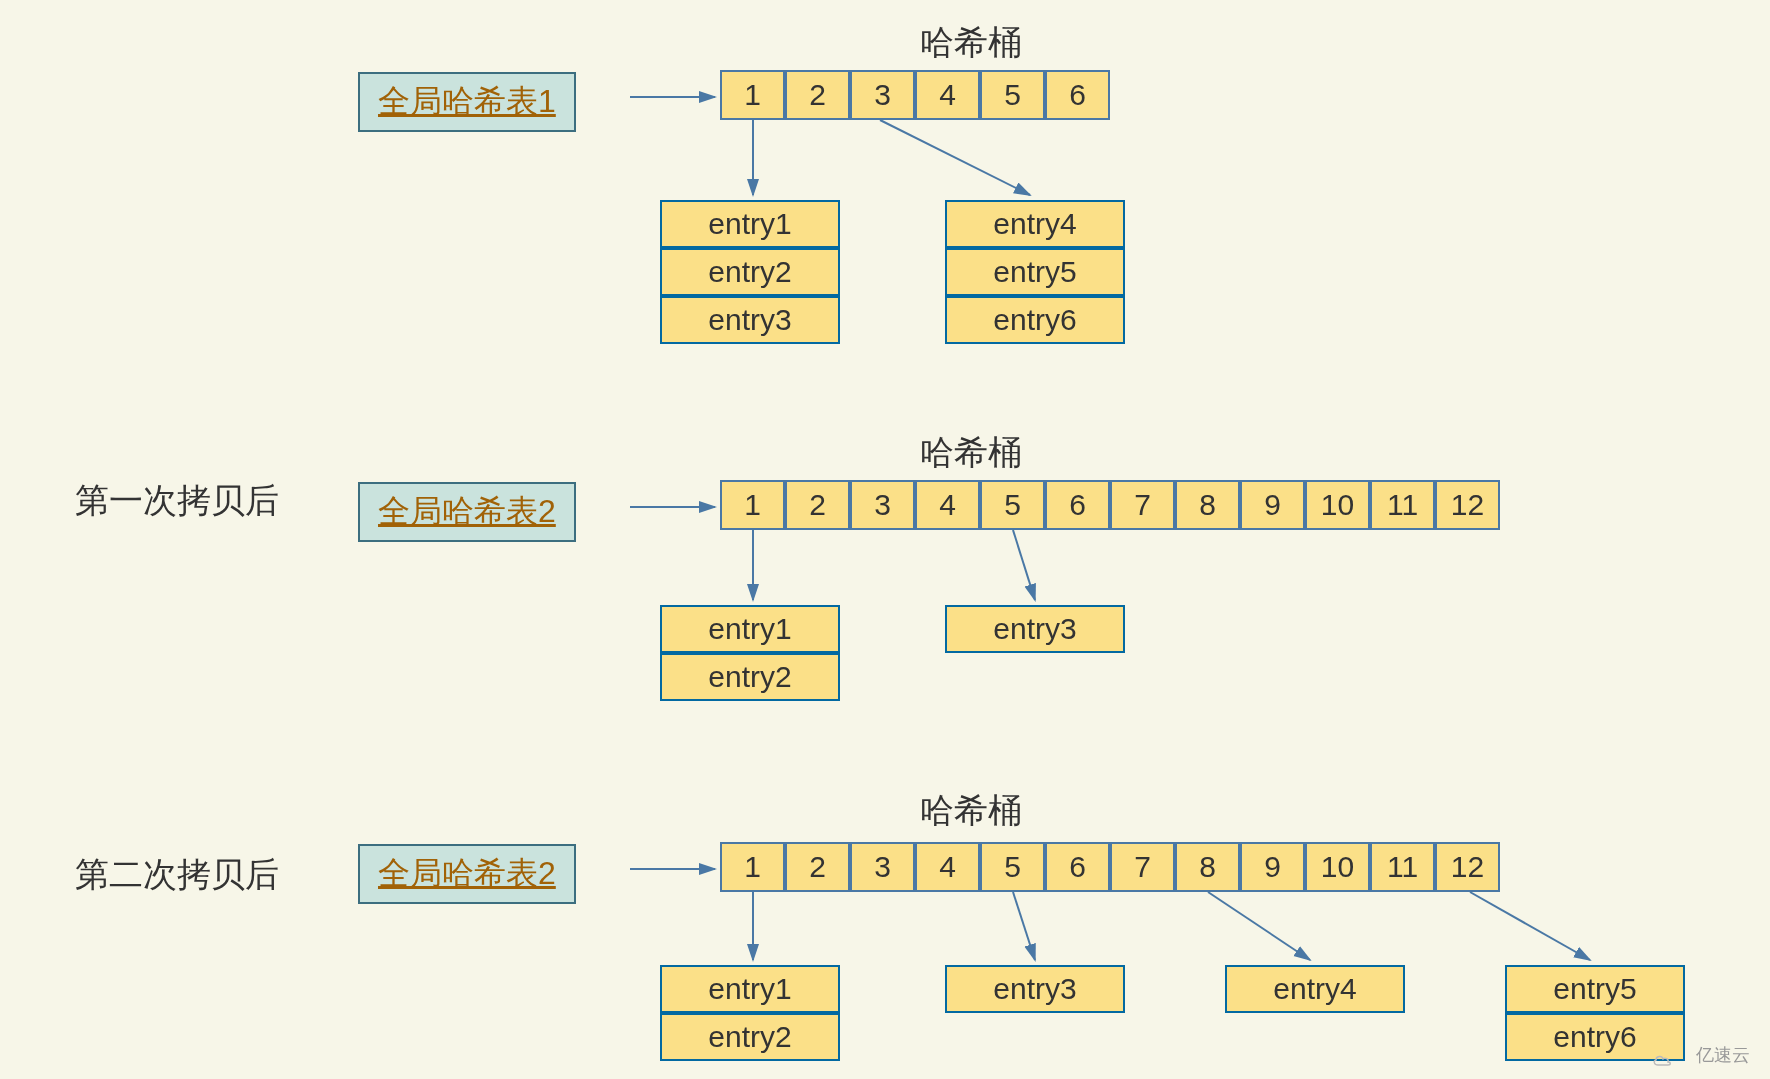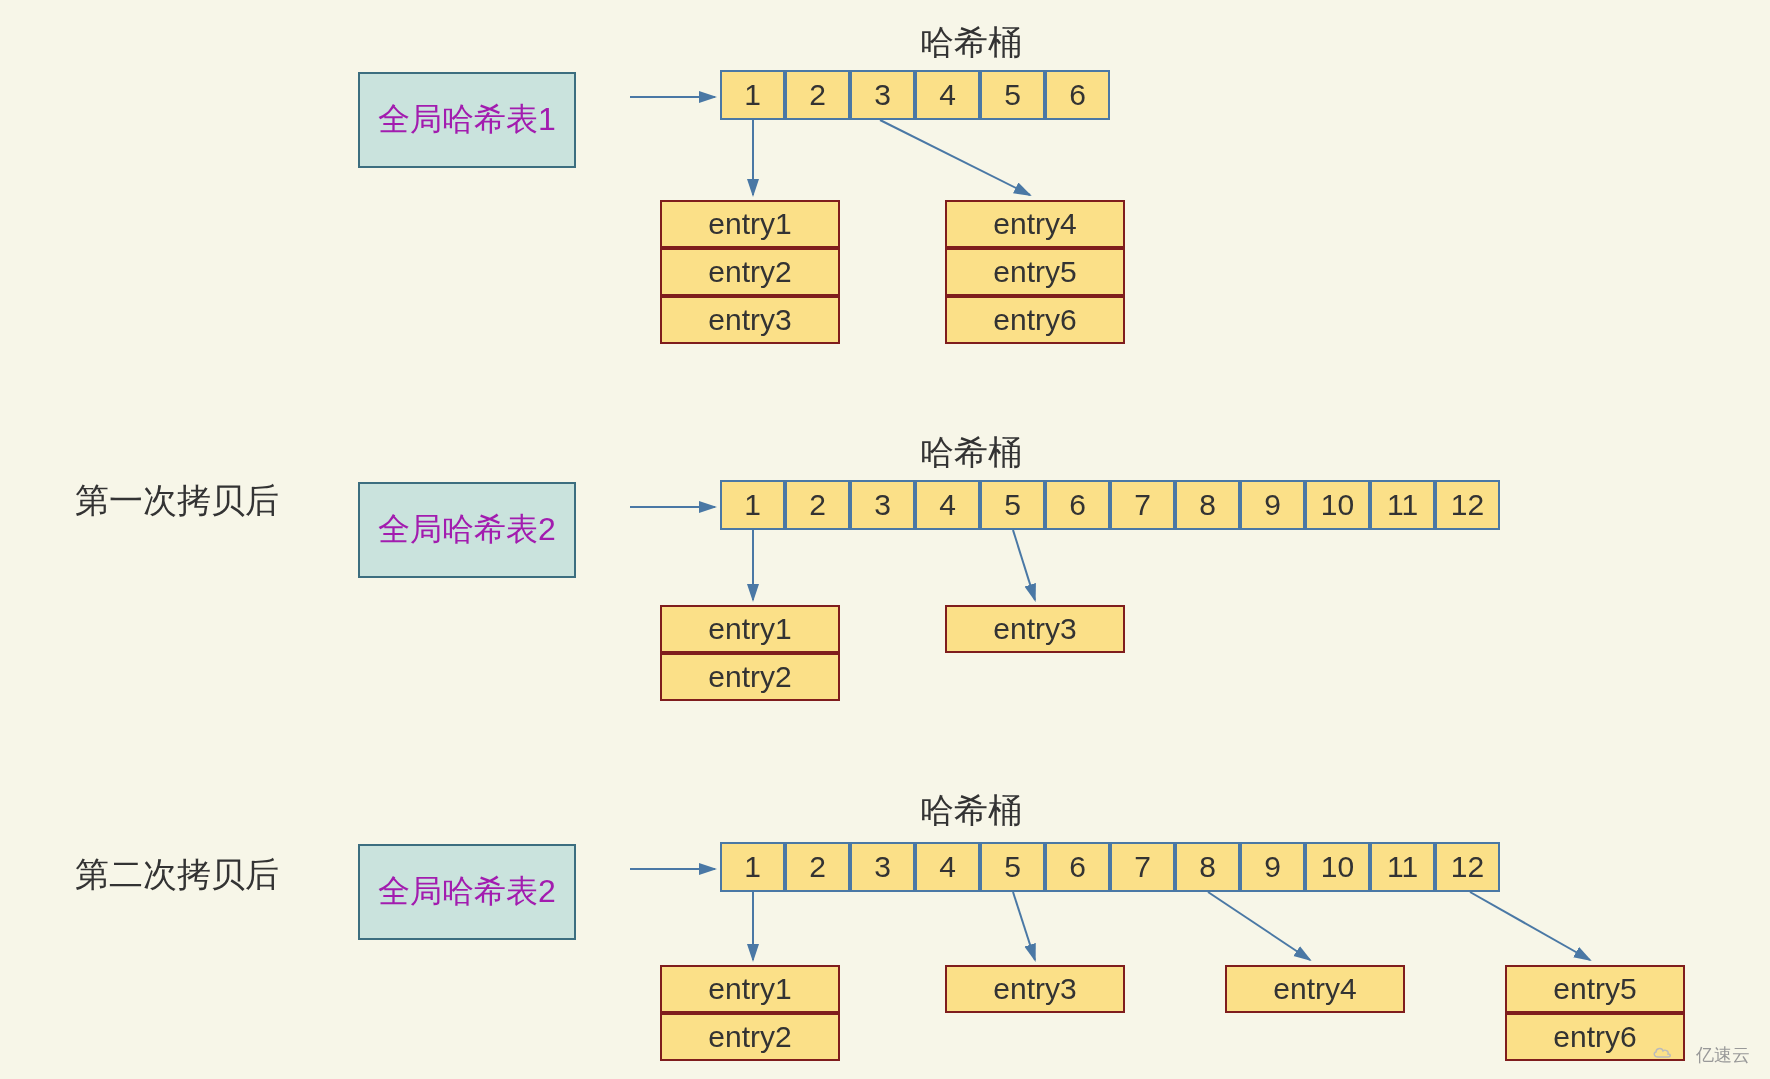--- a/index.html
+++ b/index.html
@@ -12,23 +12,24 @@
   }
   .phase-label {
     position: absolute;
     font-size: 34px;
     color: #333;
   }
   .hash-table-box {
     position: absolute;
     background: #cae3dd;
     border: 2px solid #3c6e7f;
-    padding: 24px 18px;
+    padding: 6px 18px;
     font-size: 32px;
-    color: #a21caf;
+    color: #a16207;
+    text-decoration: underline;
   }
   .bucket-title {
     position: absolute;
     font-size: 34px;
     color: #333;
   }
   .bucket-row {
     position: absolute;
     display: flex;
   }
@@ -45,42 +46,42 @@
   }
   .entry-col {
     position: absolute;
     display: flex;
     flex-direction: column;
   }
   .entry-cell {
     width: 180px;
     height: 48px;
     background: #fbe088;
-    border: 2px solid #7f1d1d;
+    border: 2px solid #0369a1;
     display: flex;
     align-items: center;
     justify-content: center;
     font-size: 30px;
     color: #333;
   }
   svg.arrows {
     position: absolute;
     top: 0; left: 0;
     width: 1770px;
     height: 1079px;
     pointer-events: none;
   }
   .watermark {
     position: absolute;
     right: 20px;
     bottom: 12px;
     font-size: 18px;
     color: #999;
     display: flex;
-    align-items: flex-start;
+    align-items: flex-end;
     gap: 22px;
   }
 </style>
 </head>
 <body>
 
 <div class="bucket-title" style="left:920px; top:20px;">哈希桶</div>
 
 <div class="hash-table-box" style="left:358px; top:72px;">全局哈希表1</div>
 

